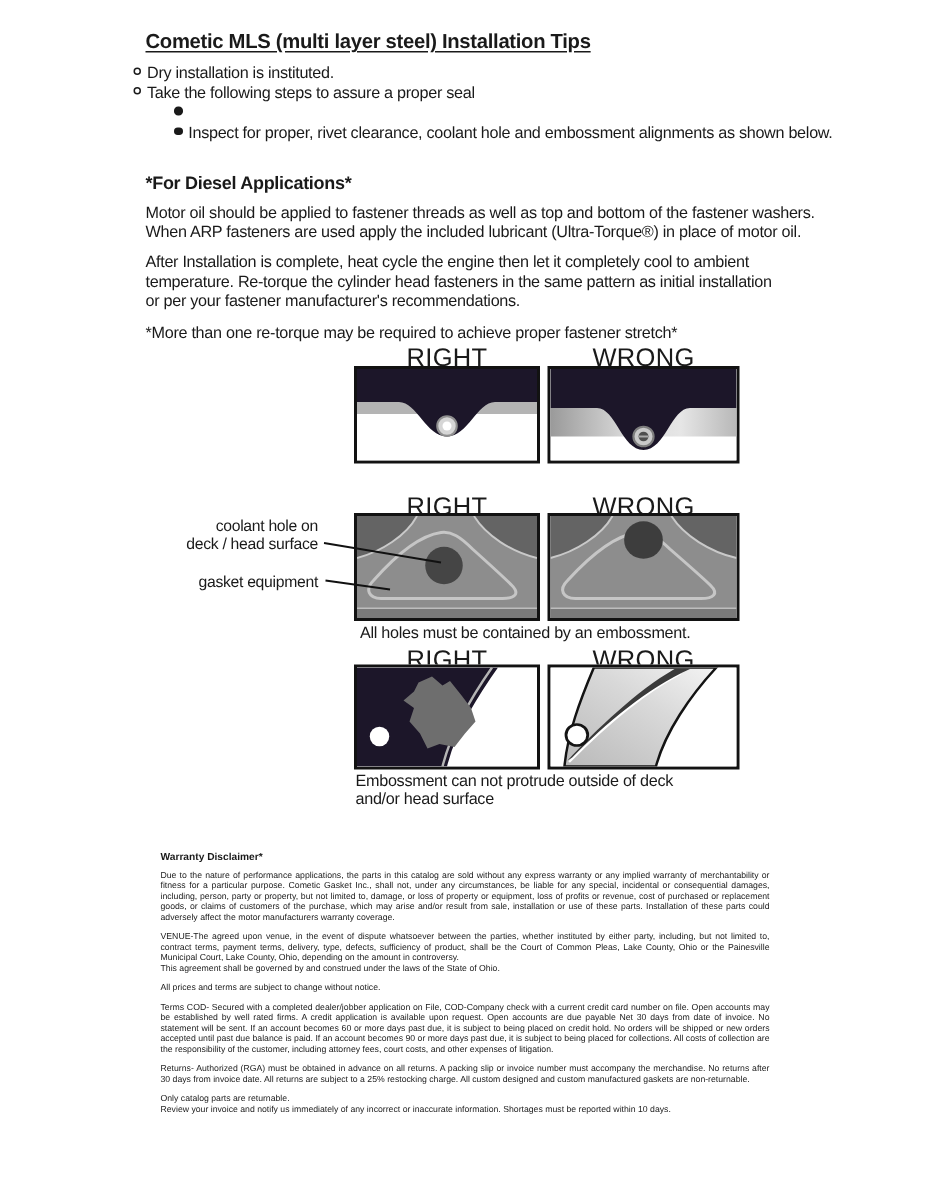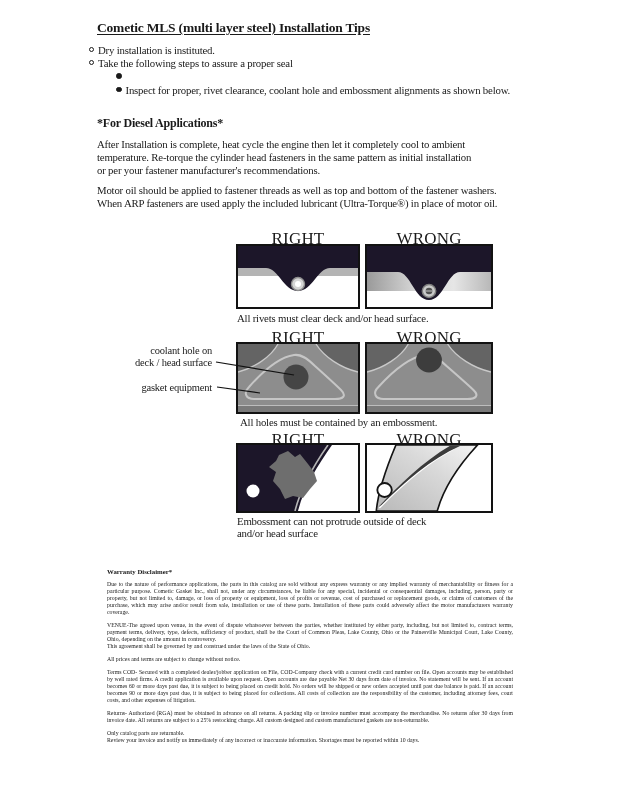--- a/index.html
+++ b/index.html
@@ -1,17 +1,17 @@
 <!DOCTYPE html>
 <html><head>
 <meta charset="utf-8">
 <style>
   html,body{margin:0;padding:0;background:#fff;}
   #page{position:relative;width:618px;height:744px;background:#ffffff;overflow:hidden;
-        font-family:Liberation Serif, serif;color:#1a1a1a;letter-spacing:-0.2px;}
+        font-family:Liberation Sans, sans-serif;color:#1a1a1a;letter-spacing:-0.2px;}
 
   
   #topblock{position:absolute;left:97px;top:20px;width:470px;}
   .title{font-size:13.5px;font-weight:bold;text-decoration:underline;text-underline-offset:2px;margin:0 0 8px 0;white-space:pre;}
   .bullet-row{position:relative;font-size:10.8px;line-height:13.4px;white-space:pre;margin-left:-8px;}
   .bullet-row.sub{margin-left:19px;}
   .mk{display:inline-block;width:3px;height:3px;border:1px solid #1a1a1a;border-radius:50%;margin-right:4px;vertical-align:2px;}
   .mk.filled{background:#1a1a1a;border-color:#1a1a1a;width:3.5px;height:3.5px;}
   .diesel-heading{font-size:12px;font-weight:bold;margin:18px 0 0 0;white-space:pre;}
   .para{font-size:10.8px;line-height:13.2px;margin:7px 0 0 0;white-space:pre-line;}
@@ -39,25 +39,26 @@
 
   <div id="topblock">
     <h1 class="title">Cometic MLS (multi layer steel) Installation Tips</h1>
 
     <div class="bullet-row"><span class="mk"></span><span>Dry installation is instituted.</span></div>
     <div class="bullet-row"><span class="mk"></span><span>Take the following steps to assure a proper seal</span></div>
     <div class="bullet-row sub"><span class="mk filled"></span></div>
     <div class="bullet-row sub"><span class="mk filled"></span><span>Inspect for proper, rivet clearance, coolant hole and embossment alignments as shown below.</span></div>
 
     <div class="diesel-heading">*For Diesel Applications*</div>
+    <div class="para">Motor oil should be applied to fastener threads as well as top and bottom of the fastener washers.
+When ARP fasteners are used apply the included lubricant (Ultra-Torque®) in place of motor oil.</div>
     <div class="para">After Installation is complete, heat cycle the engine then let it completely cool to ambient
 temperature. Re-torque the cylinder head fasteners in the same pattern as initial installation
 or per your fastener manufacturer's recommendations.</div>
-    <div class="para">Motor oil should be applied to fastener threads as well as top and bottom of the fastener washers.
-When ARP fasteners are used apply the included lubricant (Ultra-Torque®) in place of motor oil.</div>
+    <div class="para">*More than one re-torque may be required to achieve proper fastener stretch*</div>
   </div>
 
   <div class="dlabel" style="left:236px;top:229px;width:124px;">RIGHT</div>
   <div class="dlabel" style="left:365px;top:229px;width:128px;">WRONG</div>
 
   <div class="dbox" style="left:236px;top:244px;width:124px;height:65px;">
     <svg viewBox="0 0 120 61" preserveAspectRatio="none">
       <rect x="0" y="0" width="120" height="61" fill="#ffffff"></rect>
       <rect x="0" y="22" width="120" height="8" fill="#b4b4b4"></rect>
       <path d="M0 0 H120 V22 H92 C80 22 74 45 60 45 C46 45 40 22 28 22 H0 Z" fill="#1c1629"></path>
@@ -78,21 +79,20 @@
       </defs>
       <rect x="0" y="0" width="120" height="61" fill="#ffffff"></rect>
       <rect x="0" y="26" width="120" height="19" fill="url(#g1)"></rect>
       <path d="M0 0 H120 V26 H90 C78 26 74 54 60 54 C46 54 42 26 30 26 H0 Z" fill="#1c1629"></path>
       <circle cx="60" cy="45" r="6.5" fill="#c9c9c9" stroke="#7e7e7e" stroke-width="1.4"></circle>
       <circle cx="60" cy="45" r="3.2" fill="#4f4f4f"></circle>
       <line x1="57" y1="45" x2="63" y2="45" stroke="#aaaaaa" stroke-width="1.3"></line>
     </svg>
   </div>
 
-  <div class="dcaption" style="left:237px;top:312px;">All rivets must clear deck and/or head surface.</div>
 
   <div class="dlabel" style="left:236px;top:328px;width:124px;">RIGHT</div>
   <div class="dlabel" style="left:365px;top:328px;width:128px;">WRONG</div>
 
   <div class="anno" style="left:80px;top:345px;width:132px;text-align:right;">coolant hole on
 deck / head surface</div>
   <div class="anno" style="left:80px;top:382px;width:132px;">gasket equipment</div>
 
   <svg class="leader" style="left:210px;top:355px;" width="100" height="45">
     <line x1="6" y1="7" x2="84" y2="20" stroke="#111" stroke-width="1.2"></line>

